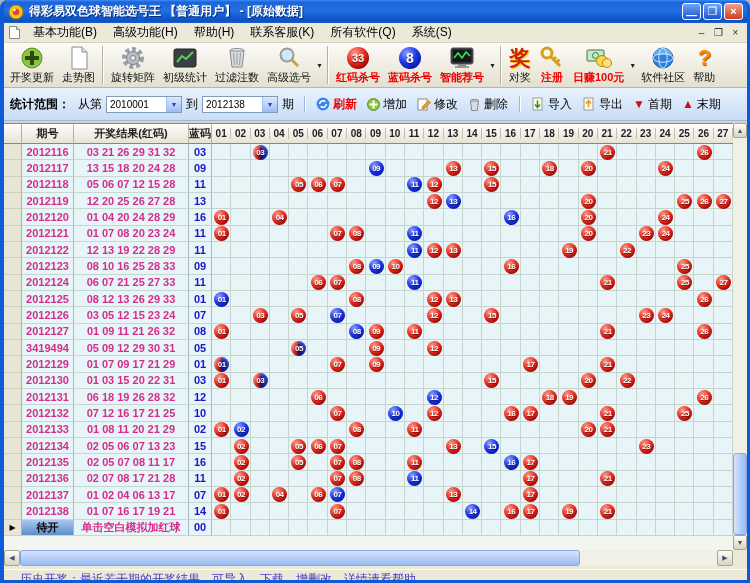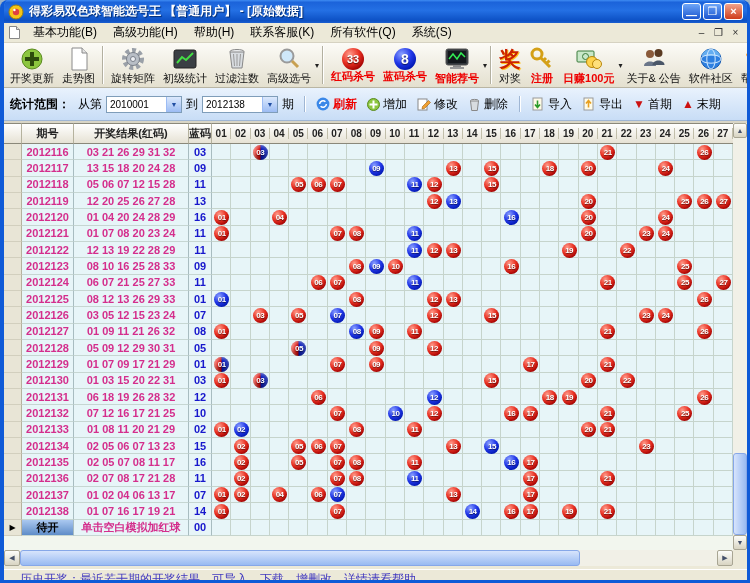--- a/index.html
+++ b/index.html
@@ -13,21 +13,21 @@
   .btn-min,.btn-max{background:linear-gradient(#6ea6f8,#1b55cf)}
   .btn-close{background:linear-gradient(#f2a38c,#cf3c1b)}
   .btn-min span{display:block;line-height:19px}
   
   .menubar{height:20px;flex:0 0 20px;display:flex;align-items:center;background:#ece9d8;border-bottom:1px solid #d6d2c2;padding:0 4px;font-size:12px;color:#000}
   .menu-item{padding:1px 8px;white-space:nowrap}
   .menu-spacer{flex:1}
   .mdi-btn{width:15px;text-align:center;font-size:10px;color:#333;margin-left:2px}
   
   .toolbar{height:45px;flex:0 0 45px;background:linear-gradient(#fcfbf7,#e4e0cf);display:flex;align-items:center;padding:0 2px;border-bottom:1px solid #b9b5a3}
-  .tbtn{display:flex;flex-direction:column;align-items:center;justify-content:center;height:42px;padding:17px 4px;font-size:11px;color:#111;white-space:nowrap;background:none;border:0;font-family:inherit}
+  .tbtn{display:flex;flex-direction:column;align-items:center;justify-content:flex-start;height:42px;padding:1px 4px;font-size:11px;color:#111;white-space:nowrap;background:none;border:0;font-family:inherit}
   .tbtn .ticon{height:26px;display:flex;align-items:center;justify-content:center}
   .tbtn .tlabel{margin-top:0px;line-height:12px}
   .tbtn.red .tlabel{color:#e00;font-weight:bold}
   .tsep{width:2px;height:38px;border-left:1px solid #b3b0a0;border-right:1px solid #fff;margin:0 3px}
   .ddstrip{width:9px;height:38px;display:flex;align-items:center;justify-content:center;font-size:8px;color:#222}
   .tbball{width:22px;height:22px;border-radius:50%;color:#fff;font-weight:bold;font-size:11px;line-height:22px;text-align:center;display:block;text-shadow:0 1px 1px rgba(0,0,0,.6)}
   .bred{background:radial-gradient(circle at 35% 28%,#ff9a8a,#e83022 45%,#a00000 78%,#700)}
   .bblue{background:radial-gradient(circle at 35% 28%,#8aa0ff,#2238e8 45%,#0016b0 78%,#000a70)}
   .bblue8{font-size:14px}
   .prizechar{font-family:"Liberation Serif","DejaVu Serif",serif;font-weight:bold;font-size:21px;color:#cc2200;text-shadow:1px 1px 0 #ffc020}
@@ -235,31 +235,20 @@
             <circle cx="16" cy="16" r="5.5" fill="#ffd34d" stroke="#b8860b"></circle>
             <circle cx="21" cy="18" r="4.5" fill="#ffe07a" stroke="#b8860b"></circle>
           </svg>
         </span>
         <span class="tlabel">日赚100元</span>
       </button>
       <span class="ddstrip">▾</span>
       <button class="tbtn">
         <span class="ticon">
           <svg width="26" height="26">
-            <circle cx="9" cy="8" r="4" fill="#8a5a3a"></circle>
-            <path d="M3 20c0-6 12-6 12 0z" fill="#6a768a"></path>
-            <circle cx="17.5" cy="7" r="4" fill="#5a3a22"></circle>
-            <path d="M11.5 19c0-6 12-6 12 0z" fill="#4a5668"></path>
-          </svg>
-        </span>
-        <span class="tlabel">关于&amp; 公告</span>
-      </button>
-      <button class="tbtn">
-        <span class="ticon">
-          <svg width="26" height="26">
             <circle cx="13" cy="13" r="10" fill="#2d7fe0" stroke="#1a5cb0"></circle>
             <path d="M3.5 10a10 10 0 0 1 19 0z" fill="#8fd4ff" opacity=".55"></path>
             <ellipse cx="13" cy="13" rx="10" ry="4.2" fill="none" stroke="#cfe8ff"></ellipse>
             <ellipse cx="13" cy="13" rx="4.2" ry="10" fill="none" stroke="#cfe8ff"></ellipse>
           </svg>
         </span>
         <span class="tlabel">软件社区</span>
       </button>
       <button class="tbtn">
         <span class="ticon">
@@ -877,21 +866,21 @@
               <div class="ball r" style="left: 2.2px;">01</div>
               <div class="ball b" style="left: 137.3px;">08</div>
               <div class="ball r" style="left: 156.6px;">09</div>
               <div class="ball r" style="left: 195.2px;">11</div>
               <div class="ball r" style="left: 388.2px;">21</div>
               <div class="ball r" style="left: 484.7px;">26</div>
             </div>
           </div>
           <div class="trow">
             <div class="c-ind"></div>
-            <div class="c-period">2012128</div>
+            <div class="c-period">3419494</div>
             <div class="c-reds">05 09 12 29 30 31</div>
             <div class="c-blue">05</div>
             <div class="c-grid">
               <div class="gcell"></div>
               <div class="gcell"></div>
               <div class="gcell"></div>
               <div class="gcell"></div>
               <div class="gcell"></div>
               <div class="gcell"></div>
               <div class="gcell"></div>

